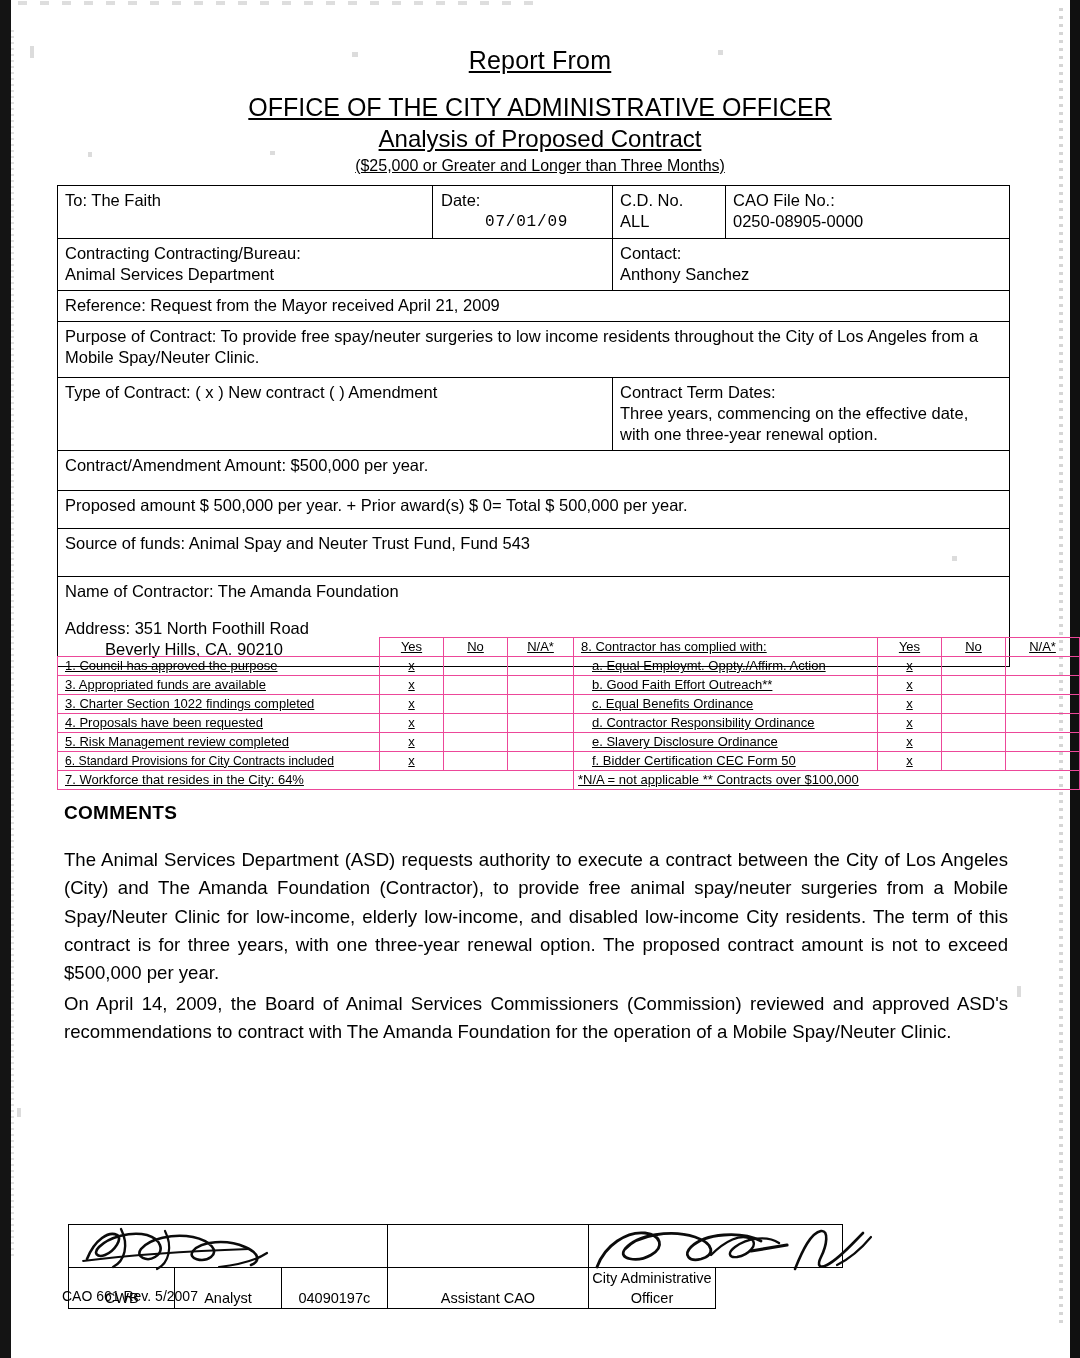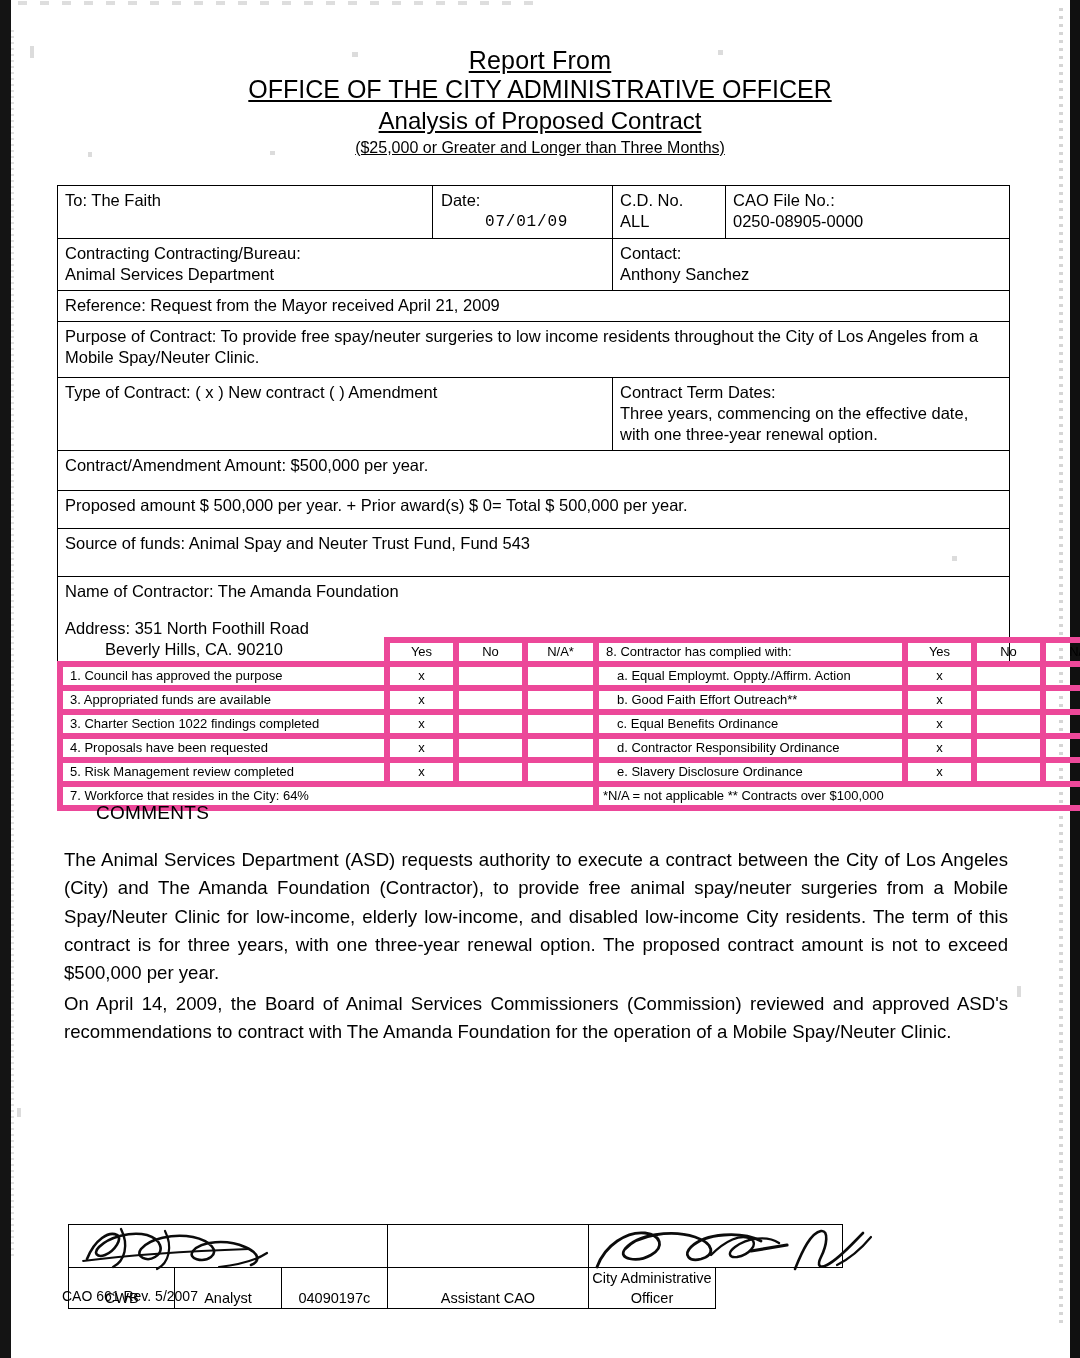--- a/index.html
+++ b/index.html
@@ -64,21 +64,21 @@
 
   
   .heading {
     position: absolute;
     left: 60px; top: 46px;
     width: 960px;
     text-align: center;
     text-decoration: underline;
   }
   .h-line1 { font-size: 25px; letter-spacing: .2px; line-height: 1.16; }
-  .h-line2 { font-size: 25px; line-height: 1.16; margin-top: 0; }
+  .h-line2 { font-size: 25px; line-height: 1.16; margin-top: 18px; }
   .h-line3 { font-size: 24px; line-height: 1.16; margin-top: 3px; }
   .h-line4 { font-size: 16px; line-height: 1.16; margin-top: 4px; }
 
   
   .form-table {
     position: absolute;
     left: 57px; top: 185px;
     width: 953px;
     border-collapse: collapse;
     font-size: 16.5px;
@@ -106,25 +106,26 @@
     position: absolute;
     left: 57px; top: 637px;
     width: 953px;
   }
   .check-table {
     width: 953px;
     border-collapse: collapse;
     table-layout: fixed;
   }
   .check-table td {
-    border: 6px solid #ec4899;
+    border: 1px solid #ec4899;
     padding: 1px 4px;
     font-size: 13px;
     line-height: 1.18;
     height: 16px;
+    text-decoration: underline;
   }
   .check-table td.lbl { padding-left: 7px; }
   .check-table td.lbl-sub { padding-left: 18px; }
   .hdr-yn {
     text-align: center;
     font-size: 15.5px;
     padding-top: 1px;
     padding-bottom: 1px;
   }
   .mark {
@@ -141,23 +142,22 @@
   .c-ly  { width: 55px; }
   .c-ln  { width: 55px; }
   .c-lna { width: 65px; }
   .row8-head { font-size: 12.5px; }
 
   
   .comments-title {
     position: absolute;
     left: 64px; top: 802px;
     font-size: 19px;
-    font-weight: normal;
+    font-weight: bold;
     letter-spacing: .3px;
-    margin-left: 32px;
   }
   .body-text {
     position: absolute;
     left: 64px;
     width: 944px;
     font-size: 18.6px;
     line-height: 1.52;
     text-align: justify;
     text-justify: inter-word;
   }
@@ -338,20 +338,30 @@
         <td class="mark">x</td>
         <td class="mark"></td>
         <td class="mark"></td>
       </tr>
       <tr>
         <td class="lbl">5. Risk Management review completed</td>
         <td class="mark">x</td>
         <td class="mark"></td>
         <td class="mark"></td>
         <td class="lbl-sub">e. Slavery Disclosure Ordinance</td>
+        <td class="mark">x</td>
+        <td class="mark"></td>
+        <td class="mark"></td>
+      </tr>
+      <tr>
+        <td class="lbl" style="font-size:12.2px;">6. Standard Provisions for City Contracts included</td>
+        <td class="mark">x</td>
+        <td class="mark"></td>
+        <td class="mark"></td>
+        <td class="lbl-sub">f. Bidder Certification CEC Form 50</td>
         <td class="mark">x</td>
         <td class="mark"></td>
         <td class="mark"></td>
       </tr>
 
       <tr>
         <td class="lbl" colspan="4">7. Workforce that resides in the City:  64%</td>
         <td class="foot-note" colspan="4">*N/A = not applicable   ** Contracts over $100,000</td>
       </tr>
     </tbody>

